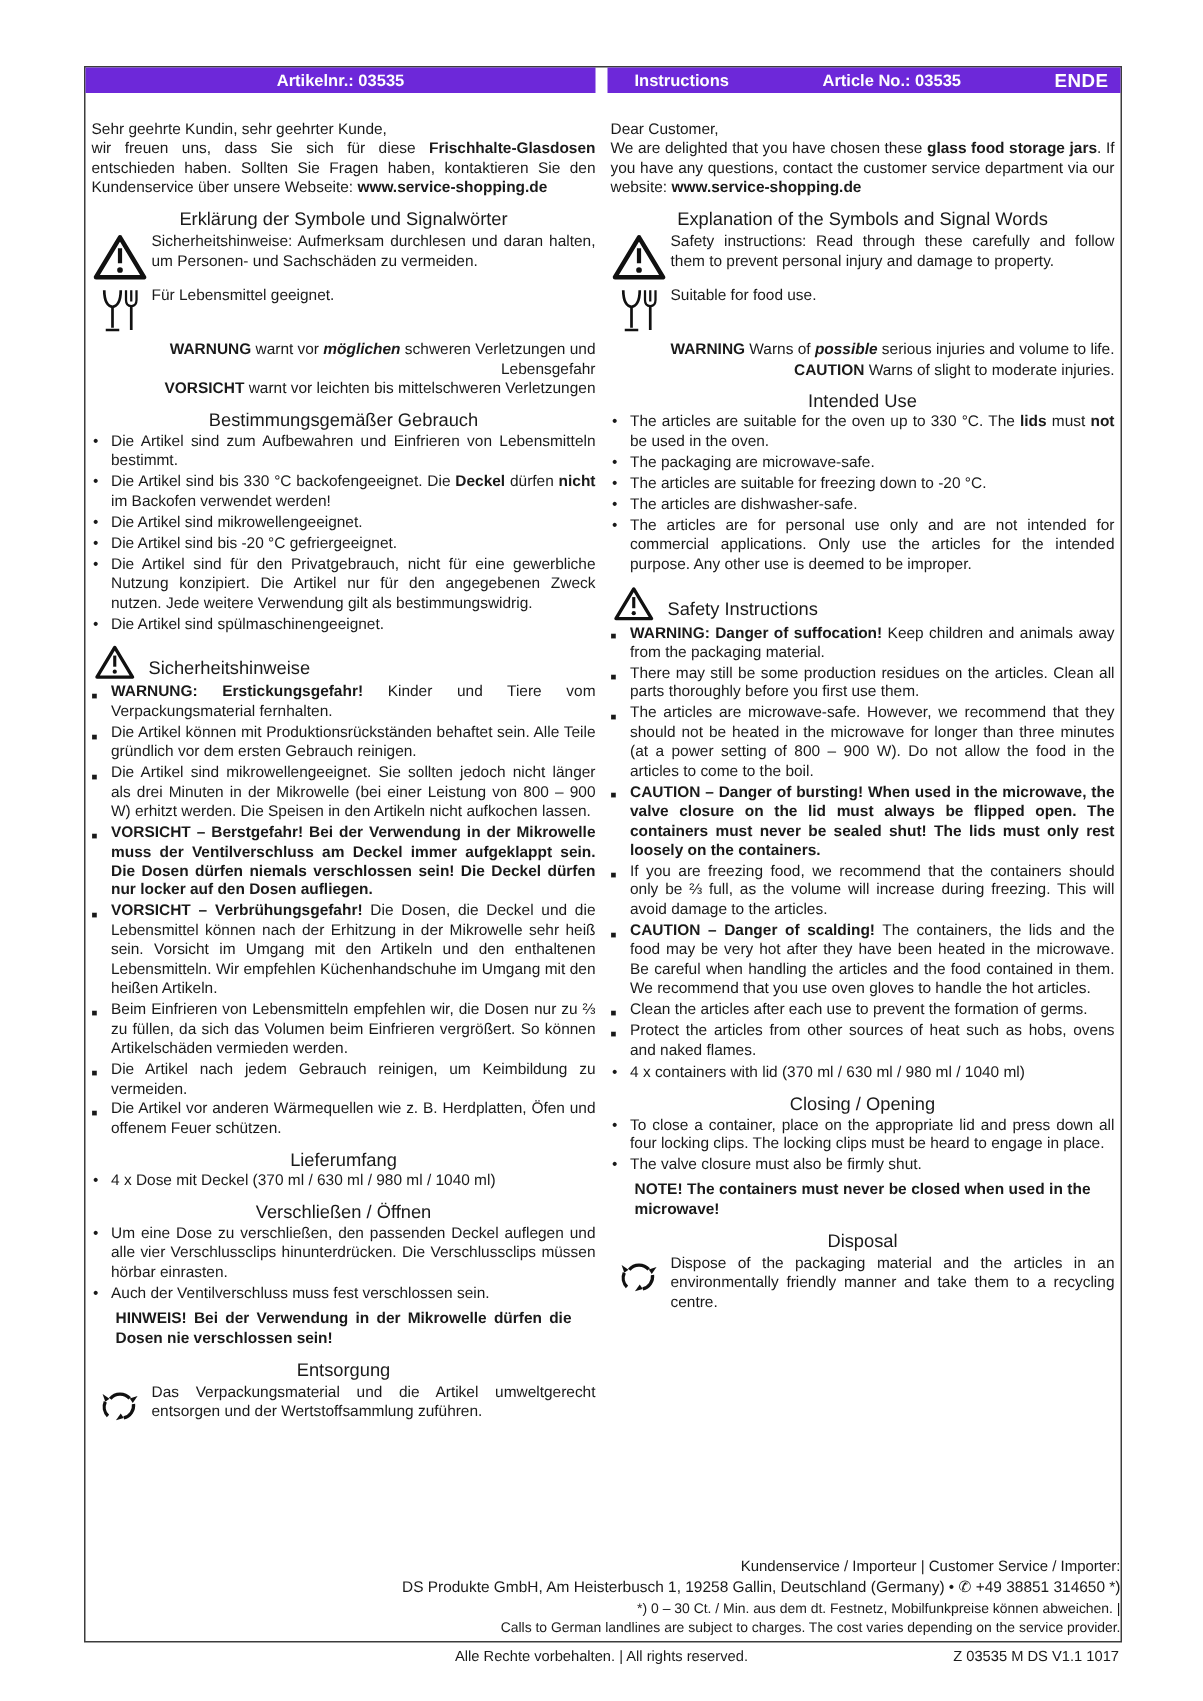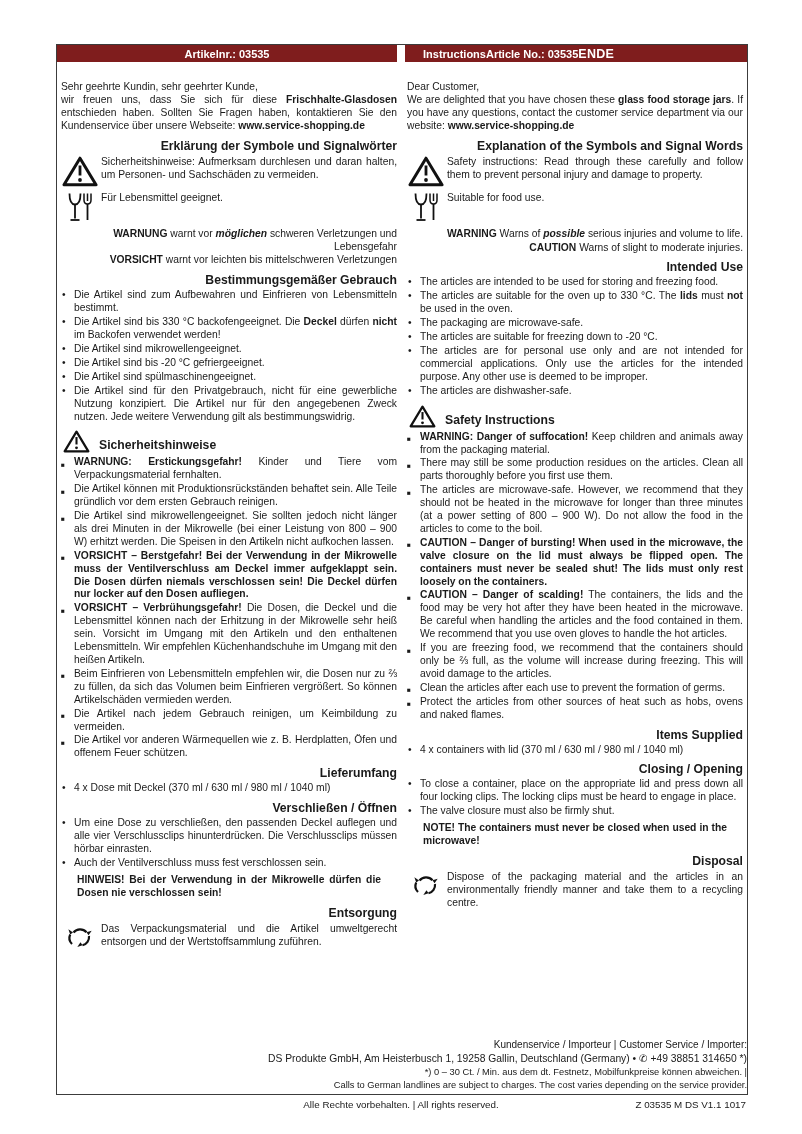--- a/index.html
+++ b/index.html
@@ -1,27 +1,27 @@
 <!DOCTYPE html>
 <html><head>
 <meta charset="utf-8">
 <style>
   html,body{margin:0;padding:0}
   body{width:802px;height:1134px;background:#ffffff;color:#1a1a1a;
        font-family:"Liberation Sans","DejaVu Sans",sans-serif;}
   .sheet{position:relative;width:802px;height:1134px;background:#fff;overflow:hidden}
   .frame{position:absolute;left:56px;top:44px;width:690px;height:1049px;border:1px solid #3c3c3c}
   .bars{position:absolute;top:0;left:0;right:0;display:flex;gap:8px}
-  .bar{background:#7f1d1d;color:#fff;height:17px;font-weight:bold;font-size:11px;display:flex;align-items:center}
+  .bar{background:#6d28d9;color:#fff;height:17px;font-weight:bold;font-size:11px;display:flex;align-items:center}
   .bar-left{width:340px;justify-content:center}
-  .bar-right{flex:1;padding:0 8px 0 18px}
+  .bar-right{flex:1;justify-content:space-between;padding:0 8px 0 18px}
   .lang{font-size:12.5px;font-weight:bold;letter-spacing:.3px}
   .cols{position:absolute;top:36px;left:4px;right:4px;bottom:62px;display:flex;gap:10px}
   .col{flex:1;min-width:0;font-size:10.3px;line-height:12.9px;text-align:justify}
-  h2{font-size:12.2px;line-height:14px;font-weight:bold;margin:6px 0 2px;text-align:right}
+  h2{font-size:12.2px;line-height:14px;font-weight:normal;margin:6px 0 2px;text-align:center}
   .p{margin:0 0 2px}
   .b{font-weight:bold}
   .i{font-style:italic}
   .signal{padding-left:61px;text-indent:-61px;margin:1px 0;text-align:right}
   ul{list-style:none;margin:0 0 2px;padding:0}
   li{position:relative;padding-left:13px;margin-bottom:1px;text-align:justify}
   ul.round>li::before{content:"•";position:absolute;left:1px;top:0}
   ul.square>li::before{content:"■";position:absolute;left:0;top:2.5px;font-size:6.5px}
   .symrow{display:flex;gap:2px;margin:3px 0 5px}
   .symrow .txt{flex:1;margin:0}
@@ -92,22 +92,22 @@
 
         <p class="signal"><span class="b">WARNUNG</span><span> warnt vor </span><span class="b i">möglichen</span><span> schweren Verletzungen und Lebensgefahr</span></p>
         <p class="signal"><span class="b">VORSICHT</span><span> warnt vor leichten bis mittelschweren Verletzungen</span></p>
 
         <h2>Bestimmungsgemäßer Gebrauch</h2>
         <ul class="round">
             <li><span>Die Artikel sind zum Aufbewahren und Einfrieren von Lebensmitteln bestimmt.</span></li>
             <li><span>Die Artikel sind bis 330 °C backofengeeignet. Die </span><span class="b">Deckel</span><span> dürfen </span><span class="b">nicht</span><span> im Backofen verwendet werden!</span></li>
             <li><span>Die Artikel sind mikrowellengeeignet.</span></li>
             <li><span>Die Artikel sind bis -20 °C gefriergeeignet.</span></li>
+            <li><span>Die Artikel sind für den Privatgebrauch, nicht für eine gewerbliche Nutzung konzipiert. Die Artikel nur für den angegebenen Zweck nutzen. Jede weitere Verwendung gilt als bestimmungswidrig.</span></li>
             <li><span>Die Artikel sind spülmaschinengeeignet.</span></li>
-            <li><span>Die Artikel sind für den Privatgebrauch, nicht für eine gewerbliche Nutzung konzipiert. Die Artikel nur für den angegebenen Zweck nutzen. Jede weitere Verwendung gilt als bestimmungswidrig.</span></li>
           </ul>
 
         <div class="hrow">
           <span>
             <svg width="27" height="23" viewBox="0 0 36 31">
               <path d="M18 2.2 L34 28.8 L2 28.8 Z" fill="none" stroke="#111" stroke-width="3" stroke-linejoin="round"></path>
               <rect x="16.6" y="9.5" width="2.8" height="10" fill="#111"></rect>
               <circle cx="18" cy="24" r="1.9" fill="#111"></circle>
             </svg>
           </span>
@@ -187,50 +187,48 @@
             </svg>
           </span>
           <p class="txt"><span>Suitable for food use.</span></p>
         </div>
 
         <p class="signal"><span class="b">WARNING</span><span> Warns of </span><span class="b i">possible</span><span> serious injuries and volume to life.</span></p>
         <p class="signal"><span class="b">CAUTION</span><span> Warns of slight to moderate injuries.</span></p>
 
         <h2>Intended Use</h2>
         <ul class="round">
-            <li><span>The articles are intended to be used for storing and freezing food.</span></li>
             <li><span>The articles are suitable for the oven up to 330 °C. The </span><span class="b">lids</span><span> must </span><span class="b">not</span><span> be used in the oven.</span></li>
             <li><span>The packaging are microwave-safe.</span></li>
             <li><span>The articles are suitable for freezing down to -20 °C.</span></li>
+            <li><span>The articles are dishwasher-safe.</span></li>
             <li><span>The articles are for personal use only and are not intended for commercial applications. Only use the articles for the intended purpose. Any other use is deemed to be improper.</span></li>
-            <li><span>The articles are dishwasher-safe.</span></li>
           </ul>
 
         <div class="hrow">
           <span>
             <svg width="27" height="23" viewBox="0 0 36 31">
               <path d="M18 2.2 L34 28.8 L2 28.8 Z" fill="none" stroke="#111" stroke-width="3" stroke-linejoin="round"></path>
               <rect x="16.6" y="9.5" width="2.8" height="10" fill="#111"></rect>
               <circle cx="18" cy="24" r="1.9" fill="#111"></circle>
             </svg>
           </span>
           <h2>Safety Instructions</h2>
         </div>
         <ul class="square">
             <li><span class="b">WARNING: Danger of suffocation!</span><span> Keep children and animals away from the packaging material.</span></li>
             <li><span>There may still be some production residues on the articles. Clean all parts thoroughly before you first use them.</span></li>
             <li><span>The articles are microwave-safe. However, we recommend that they should not be heated in the microwave for longer than three minutes (at a power setting of 800 – 900 W). Do not allow the food in the articles to come to the boil.</span></li>
             <li><span class="b">CAUTION – Danger of bursting! When used in the microwave, the valve closure on the lid must always be flipped open. The containers must never be sealed shut! The lids must only rest loosely on the containers.</span></li>
+            <li><span>If you are freezing food, we recommend that the containers should only be ⅔ full, as the volume will increase during freezing. This will avoid damage to the articles.</span></li>
             <li><span class="b">CAUTION – Danger of scalding!</span><span> The containers, the lids and the food may be very hot after they have been heated in the microwave. Be careful when handling the articles and the food contained in them. We recommend that you use oven gloves to handle the hot articles.</span></li>
-            <li><span>If you are freezing food, we recommend that the containers should only be ⅔ full, as the volume will increase during freezing. This will avoid damage to the articles.</span></li>
             <li><span>Clean the articles after each use to prevent the formation of germs.</span></li>
             <li><span>Protect the articles from other sources of heat such as hobs, ovens and naked flames.</span></li>
           </ul>
 
-        <h2>Items Supplied</h2>
         <ul class="round">
             <li><span>4 x containers with lid (370 ml / 630 ml / 980 ml / 1040 ml)</span></li>
           </ul>
 
         <h2>Closing / Opening</h2>
         <ul class="round">
             <li><span>To close a container, place on the appropriate lid and press down all four locking clips. The locking clips must be heard to engage in place.</span></li>
             <li><span>The valve closure must also be firmly shut.</span></li>
           </ul>
 

